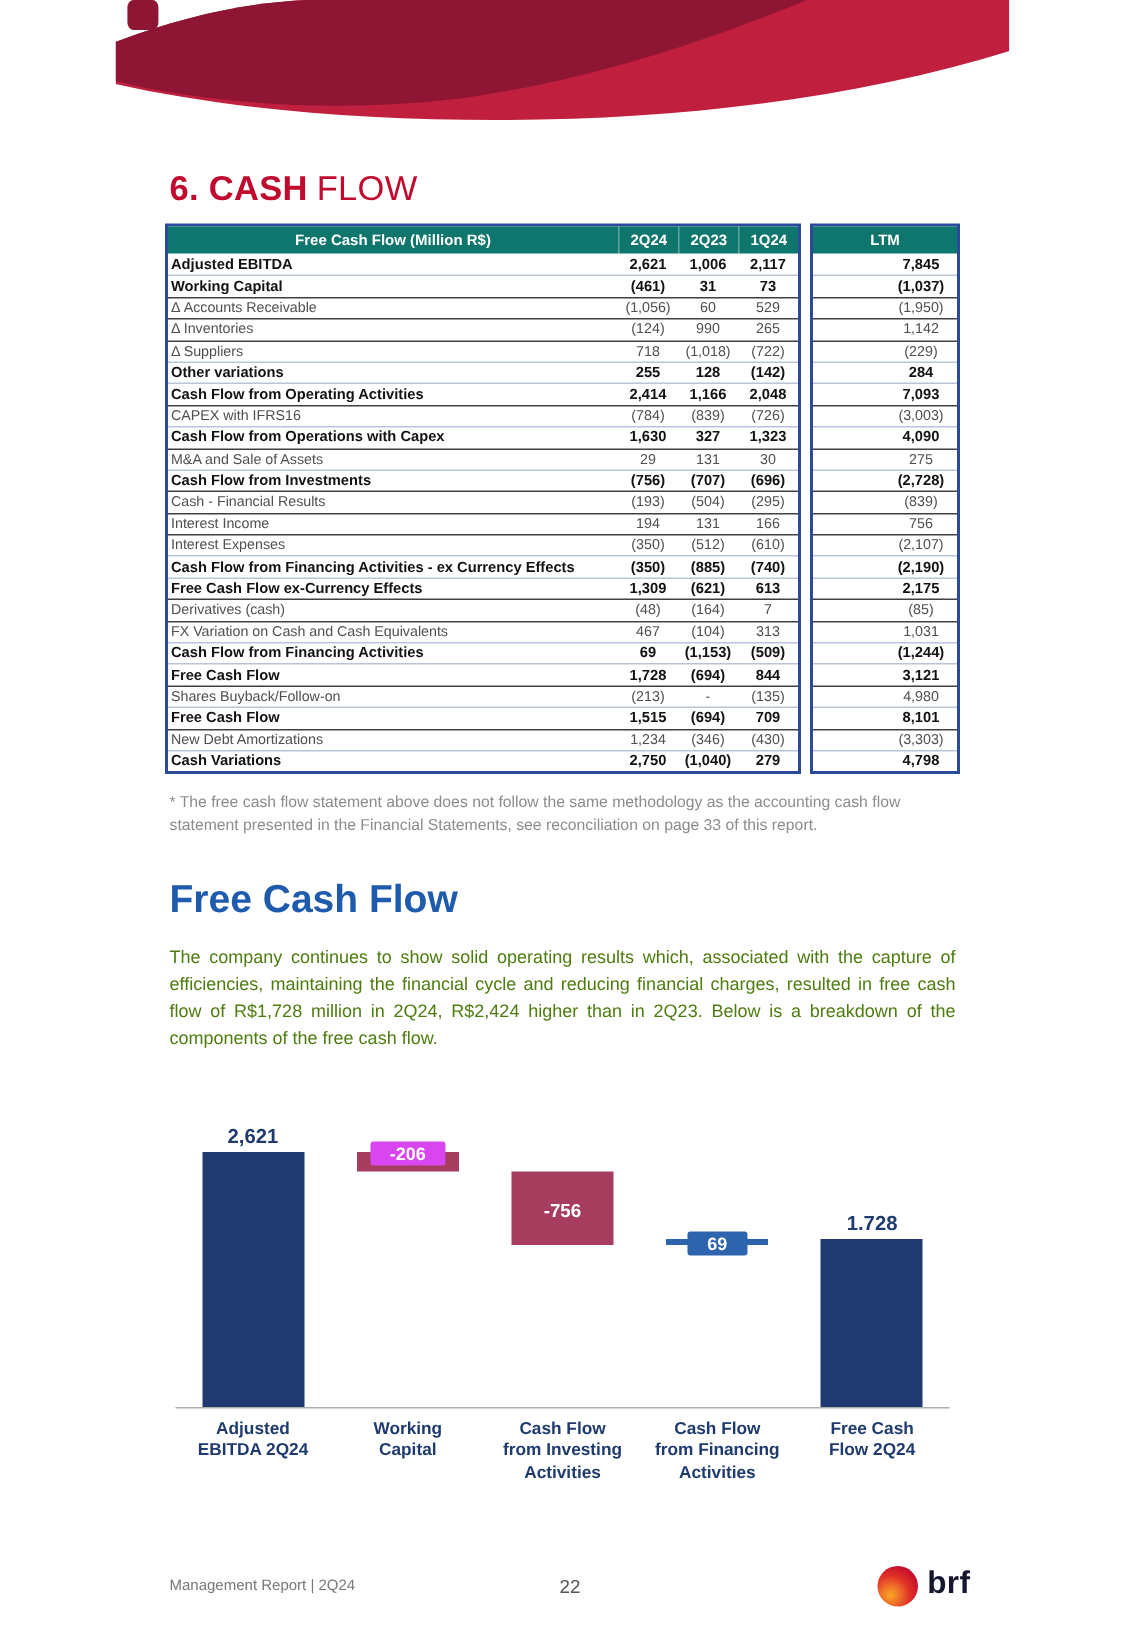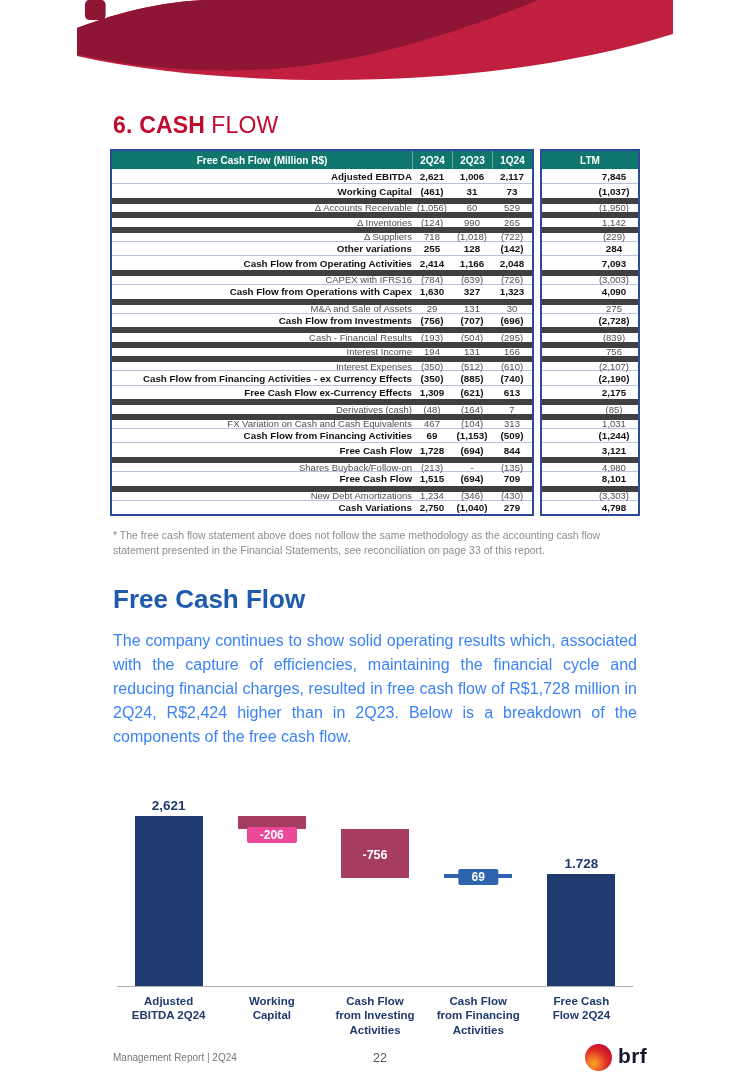--- a/index.html
+++ b/index.html
@@ -16,33 +16,33 @@
   .section-title .t-light { font-weight:400; margin-left:6px; }
 
   
   .fcf-wrap { display:flex; gap:6px; margin:10px 33px 0; }
   .fcf-main { flex:1; border:2px solid #2c4a9c; background:#fff; }
   .fcf-ltm { width:100px; border:2px solid #2c4a9c; background:#fff; }
   .fcf-header { background:#0f766e; height:18px; display:flex; align-items:stretch; color:#fff; font-size:10px; font-weight:700; }
   .fcf-header .hcell { display:flex; align-items:center; justify-content:center; flex:1; }
   .fcf-header .hcell.label { flex:0 0 300px; }
   .fcf-header .hcell + .hcell { border-left:1px solid rgba(255,255,255,.35); }
-  .fcf-row { display:flex; align-items:center; height:14.4px; font-size:9.5px; color:#4f4f4f; border-top:6px solid #404040; }
+  .fcf-row { display:flex; align-items:center; height:14.4px; font-size:9.5px; color:#4f4f4f; border-top:1px solid #404040; }
   .fcf-body .fcf-row:first-child { border-top:none; }
   .fcf-row.bold { font-weight:700; color:#121212; font-size:9.8px; border-top:1px solid #b9c3da; }
   .fcf-row .rcell { flex:1; text-align:center; white-space:nowrap; }
-  .fcf-row .rcell.label { flex:0 0 300px; text-align:right; padding-left:22px; overflow:hidden; }
+  .fcf-row .rcell.label { flex:0 0 300px; text-align:left; padding-left:2px; overflow:hidden; }
   .fcf-ltm .fcf-row .rcell { flex:1;padding-left:48px; }
 
   
   .footnote { margin:12px 36px 0; font-size:10.5px; color:#8c8c8c; line-height:1.4; }
 
   
   .subtitle { margin:26px 0 0 36px; font-size:26px; font-weight:700; color:#1e5bad; }
-  .para { margin:14px 36px 0; font-size:16px; color:#3b82f6; line-height:1.5; text-align:justify; }
+  .para { margin:14px 36px 0; font-size:12px; color:#4d7c0f; line-height:1.5; text-align:justify; }
 
   
   .chart { margin:52px 40px 0; }
   .wf-plot { position:relative; height:186px; border-bottom:1px solid #adadad; }
   .wf-slot { position:absolute; top:0; bottom:0; width:20%; }
   .wf-bar { position:absolute; left:17%; width:66%; }
   .wf-val { position:absolute; left:0; width:100%; text-align:center; font-weight:700; }
   .wf-val.above { color:#1f3a6e; font-size:13.5px; }
   .wf-val.inside { color:#fff; font-size:12.5px; }
   .wf-val.pill { left:50%; transform:translateX(-50%); width:auto; padding:1px 13px; color:#fff; font-size:12px; border-radius:2px; white-space:nowrap; }
@@ -315,21 +315,21 @@
   <p class="para">The company continues to show solid operating results which, associated with the capture of efficiencies, maintaining the financial cycle and reducing financial charges, resulted in free cash flow of R$1,728 million in 2Q24, R$2,424 higher than in 2Q23. Below is a breakdown of the components of the free cash flow.</p>
 
   <div class="chart">
     <div class="wf-plot" id="wf-plot">
         <div class="wf-slot" style="left: 0%;">
           <div class="wf-bar" style="background: rgb(31, 58, 110); bottom: 0px; height: 170px;"></div>
           <div class="wf-val above" style="bottom: 173px;">2,621</div>
         </div>
         <div class="wf-slot" style="left: 20%;">
           <div class="wf-bar" style="background: rgb(166, 61, 94); bottom: 156.639px; height: 13.3613px;"></div>
-          <div class="wf-val pill" style="background: #ec4899; bottom: 143px;">-206</div>
+          <div class="wf-val pill" style="background: #d946ef; bottom: 161px;">-206</div>
         </div>
         <div class="wf-slot" style="left: 40%;">
           <div class="wf-bar" style="background: rgb(166, 61, 94); bottom: 107.604px; height: 49.0347px;"></div>
           <div class="wf-val inside" style="bottom: 124.121px;">-756</div>
         </div>
         <div class="wf-slot" style="left: 60%;">
           <div class="wf-bar" style="background: rgb(45, 100, 173); bottom: 107.604px; height: 4.47539px;"></div>
           <div class="wf-val pill" style="background: rgb(45, 100, 173); bottom: 100.842px;">69</div>
         </div>
         <div class="wf-slot" style="left: 80%;">

